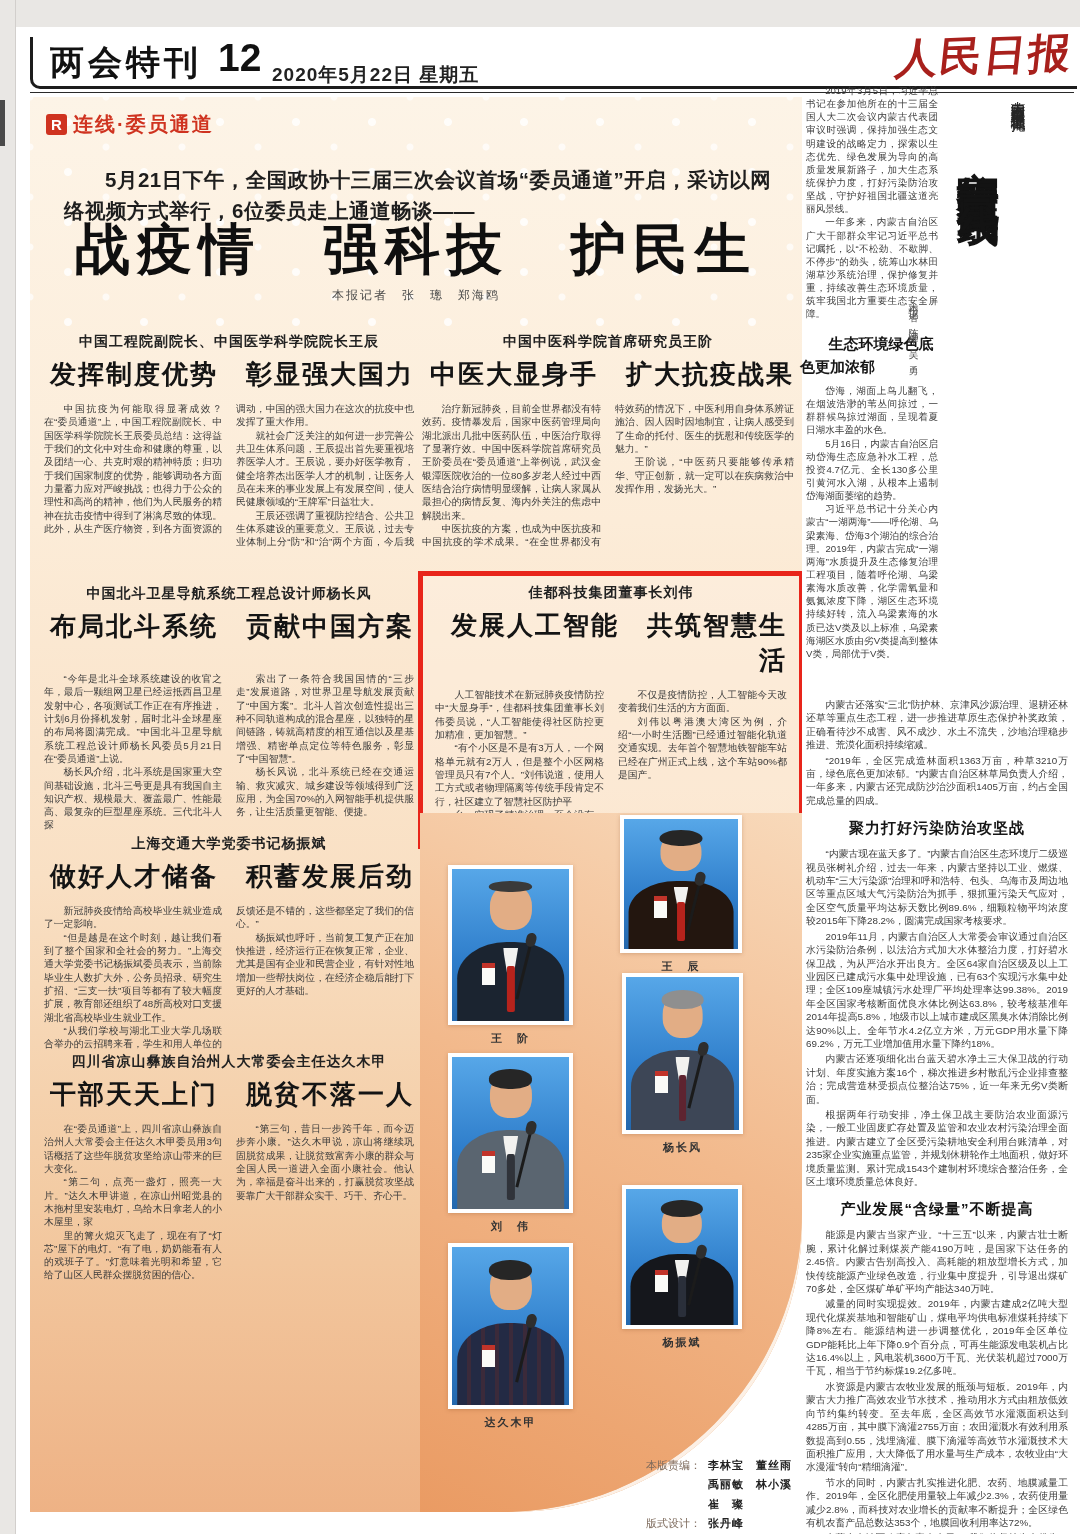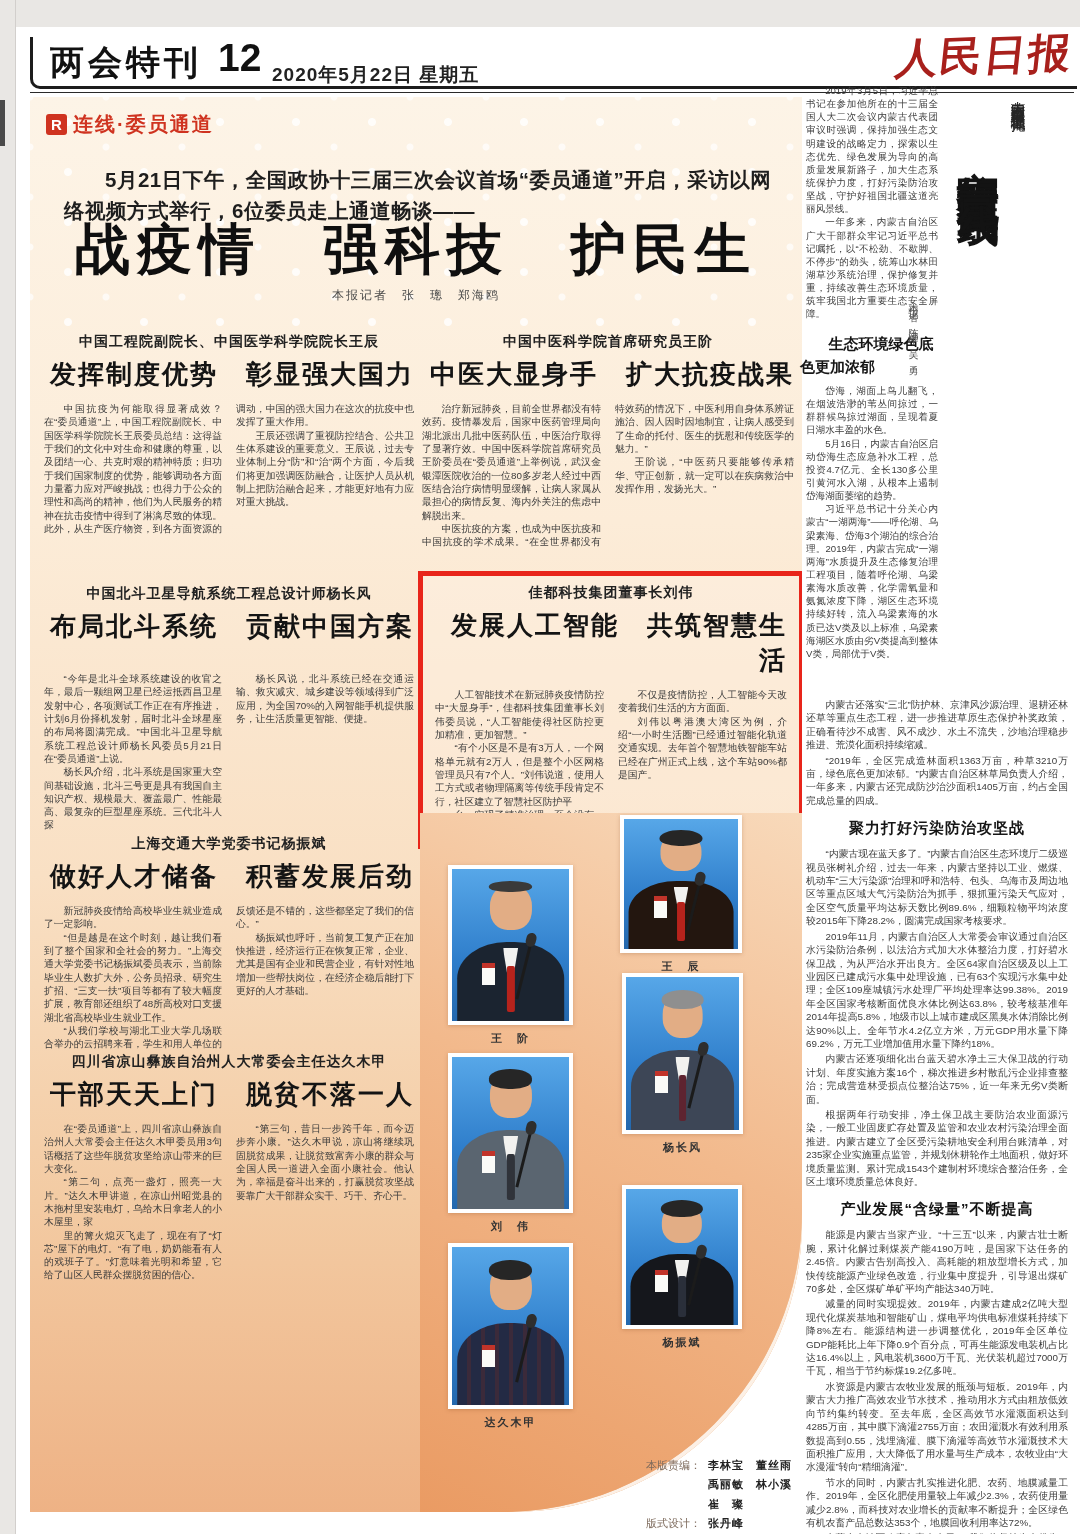--- a/index.html
+++ b/index.html
@@ -116,40 +116,42 @@
     </div>
     <p class="lede">5月21日下午，全国政协十三届三次会议首场“委员通道”开启，采访以网络视频方式举行，6位委员走上通道畅谈——</p>
     <div class="main-headline">战疫情　强科技　护民生</div>
     <div class="main-byline">本报记者　张　璁　郑海鸥</div>
 
     <div class="article" style="left:14px;top:236px;width:370px;">
       <div class="kicker">中国工程院副院长、中国医学科学院院长王辰</div>
       <div class="art-head">发挥制度优势　彰显强大国力</div>
       <div class="art-body h150">
         <p>中国抗疫为何能取得显著成效？在“委员通道”上，中国工程院副院长、中国医学科学院院长王辰委员总结：这得益于我们的文化中对生命和健康的尊重，以及团结一心、共克时艰的精神特质；归功于我们国家制度的优势，能够调动各方面力量蓄力应对严峻挑战；也得力于公众的理性和高尚的精神，他们为人民服务的精神在抗击疫情中得到了淋漓尽致的体现。此外，从生产医疗物资，到各方面资源的调动，中国的强大国力在这次的抗疫中也发挥了重大作用。</p>
+        <p>就社会广泛关注的如何进一步完善公共卫生体系问题，王辰提出首先要重视培养医学人才。王辰说，要办好医学教育，健全培养杰出医学人才的机制，让医务人员在未来的事业发展上有发展空间，使人民健康领域的“王牌军”日益壮大。</p>
         <p>王辰还强调了重视防控结合、公共卫生体系建设的重要意义。王辰说，过去专业体制上分“防”和“治”两个方面，今后我们将更加强调医防融合，让医护人员从机制上把防治融合起来，才能更好地有力应对重大挑战。</p>
       </div>
     </div>
 
     <div class="article" style="left:392px;top:236px;width:372px;">
       <div class="kicker">中国中医科学院首席研究员王阶</div>
       <div class="art-head">中医大显身手　扩大抗疫战果</div>
       <div class="art-body h150">
         <p>治疗新冠肺炎，目前全世界都没有特效药。疫情暴发后，国家中医药管理局向湖北派出几批中医药队伍，中医治疗取得了显著疗效。中国中医科学院首席研究员王阶委员在“委员通道”上举例说，武汉金银潭医院收治的一位80多岁老人经过中西医结合治疗病情明显缓解，让病人家属从最担心的病情反复、海内外关注的焦虑中解脱出来。</p>
         <p>中医抗疫的方案，也成为中医抗疫和中国抗疫的学术成果。“在全世界都没有特效药的情况下，中医利用自身体系辨证施治、因人因时因地制宜，让病人感受到了生命的托付、医生的抚慰和传统医学的魅力。”</p>
         <p>王阶说，“中医药只要能够传承精华、守正创新，就一定可以在疾病救治中发挥作用，发扬光大。”</p>
       </div>
     </div>
 
     <div class="article" style="left:14px;top:488px;width:370px;">
       <div class="kicker">中国北斗卫星导航系统工程总设计师杨长风</div>
       <div class="art-head">布局北斗系统　贡献中国方案</div>
       <div class="art-body h162">
         <p>“今年是北斗全球系统建设的收官之年，最后一颗组网卫星已经运抵西昌卫星发射中心，各项测试工作正在有序推进，计划6月份择机发射，届时北斗全球星座的布局将圆满完成。”中国北斗卫星导航系统工程总设计师杨长风委员5月21日在“委员通道”上说。</p>
         <p>杨长风介绍，北斗系统是国家重大空间基础设施，北斗三号更是具有我国自主知识产权、规模最大、覆盖最广、性能最高、最复杂的巨型星座系统。三代北斗人探</p>
+        <p>索出了一条符合我国国情的“三步走”发展道路，对世界卫星导航发展贡献了“中国方案”。北斗人首次创造性提出三种不同轨道构成的混合星座，以独特的星间链路，铸就高精度的相互通信以及星基增强、精密单点定位等特色服务，彰显了“中国智慧”。</p>
         <p>杨长风说，北斗系统已经在交通运输、救灾减灾、城乡建设等领域得到广泛应用，为全国70%的入网智能手机提供服务，让生活质量更智能、便捷。</p>
       </div>
     </div>
 
     <div class="article hl-box" style="left:388px;top:474px;width:352px;">
       <div class="kicker">佳都科技集团董事长刘伟</div>
       <div class="art-head">发展人工智能　共筑智慧生活</div>
       <div class="art-body h150">
         <p>人工智能技术在新冠肺炎疫情防控中“大显身手”，佳都科技集团董事长刘伟委员说，“人工智能使得社区防控更加精准，更加智慧。”</p>
         <p>“有个小区是不是有3万人，一个网格单元就有2万人，但是整个小区网格管理员只有7个人。”刘伟说道，使用人工方式或者物理隔离等传统手段肯定不行，社区建立了智慧社区防护平</p>

